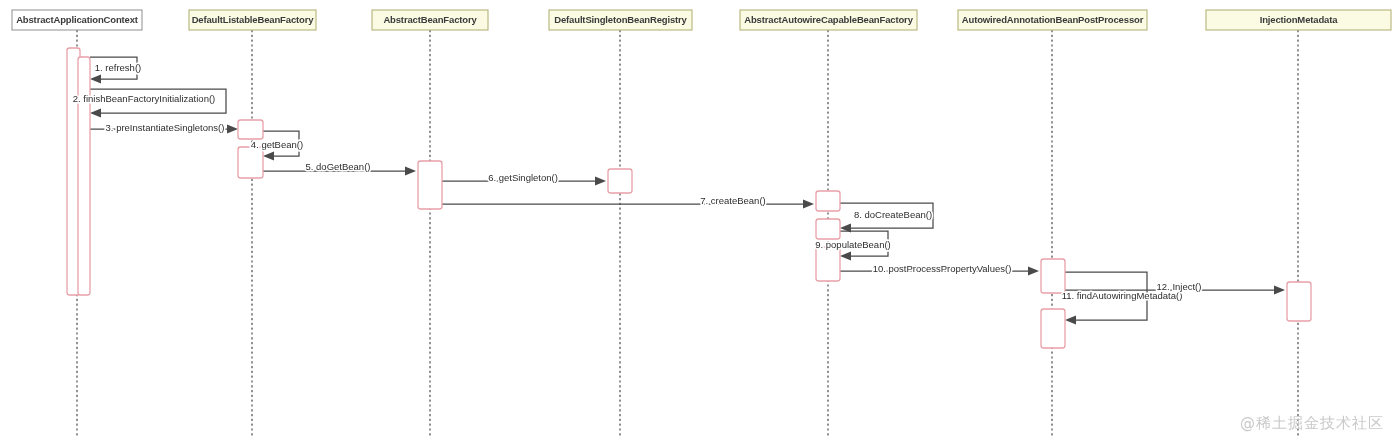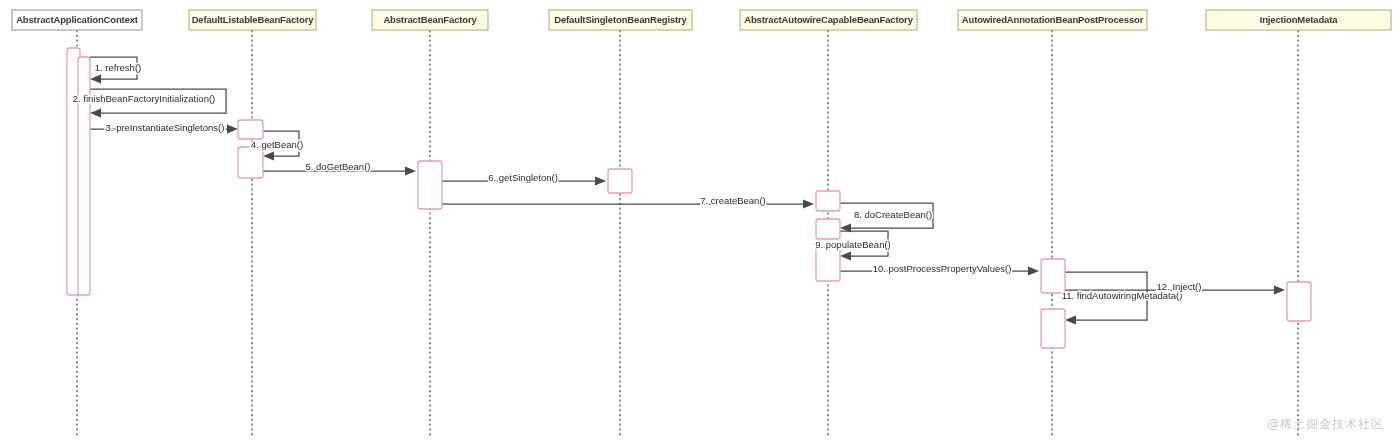--- a/index.html
+++ b/index.html
@@ -55,21 +55,21 @@
   .msg-line {
     stroke: #4a4a4a;
     stroke-width: 1.25;
     fill: none;
   }
   .watermark {
     position: absolute;
     right: 16px;
     bottom: 10px;
     font-family: "DejaVu Sans", sans-serif;
-    font-size: 12px;
+    font-size: 15px;
     color: #c9c9c9;
     letter-spacing: 1px;
     user-select: none;
     white-space: nowrap;
   }
 </style>
 </head>
 <body>
 
 <div id="diagram-root">

